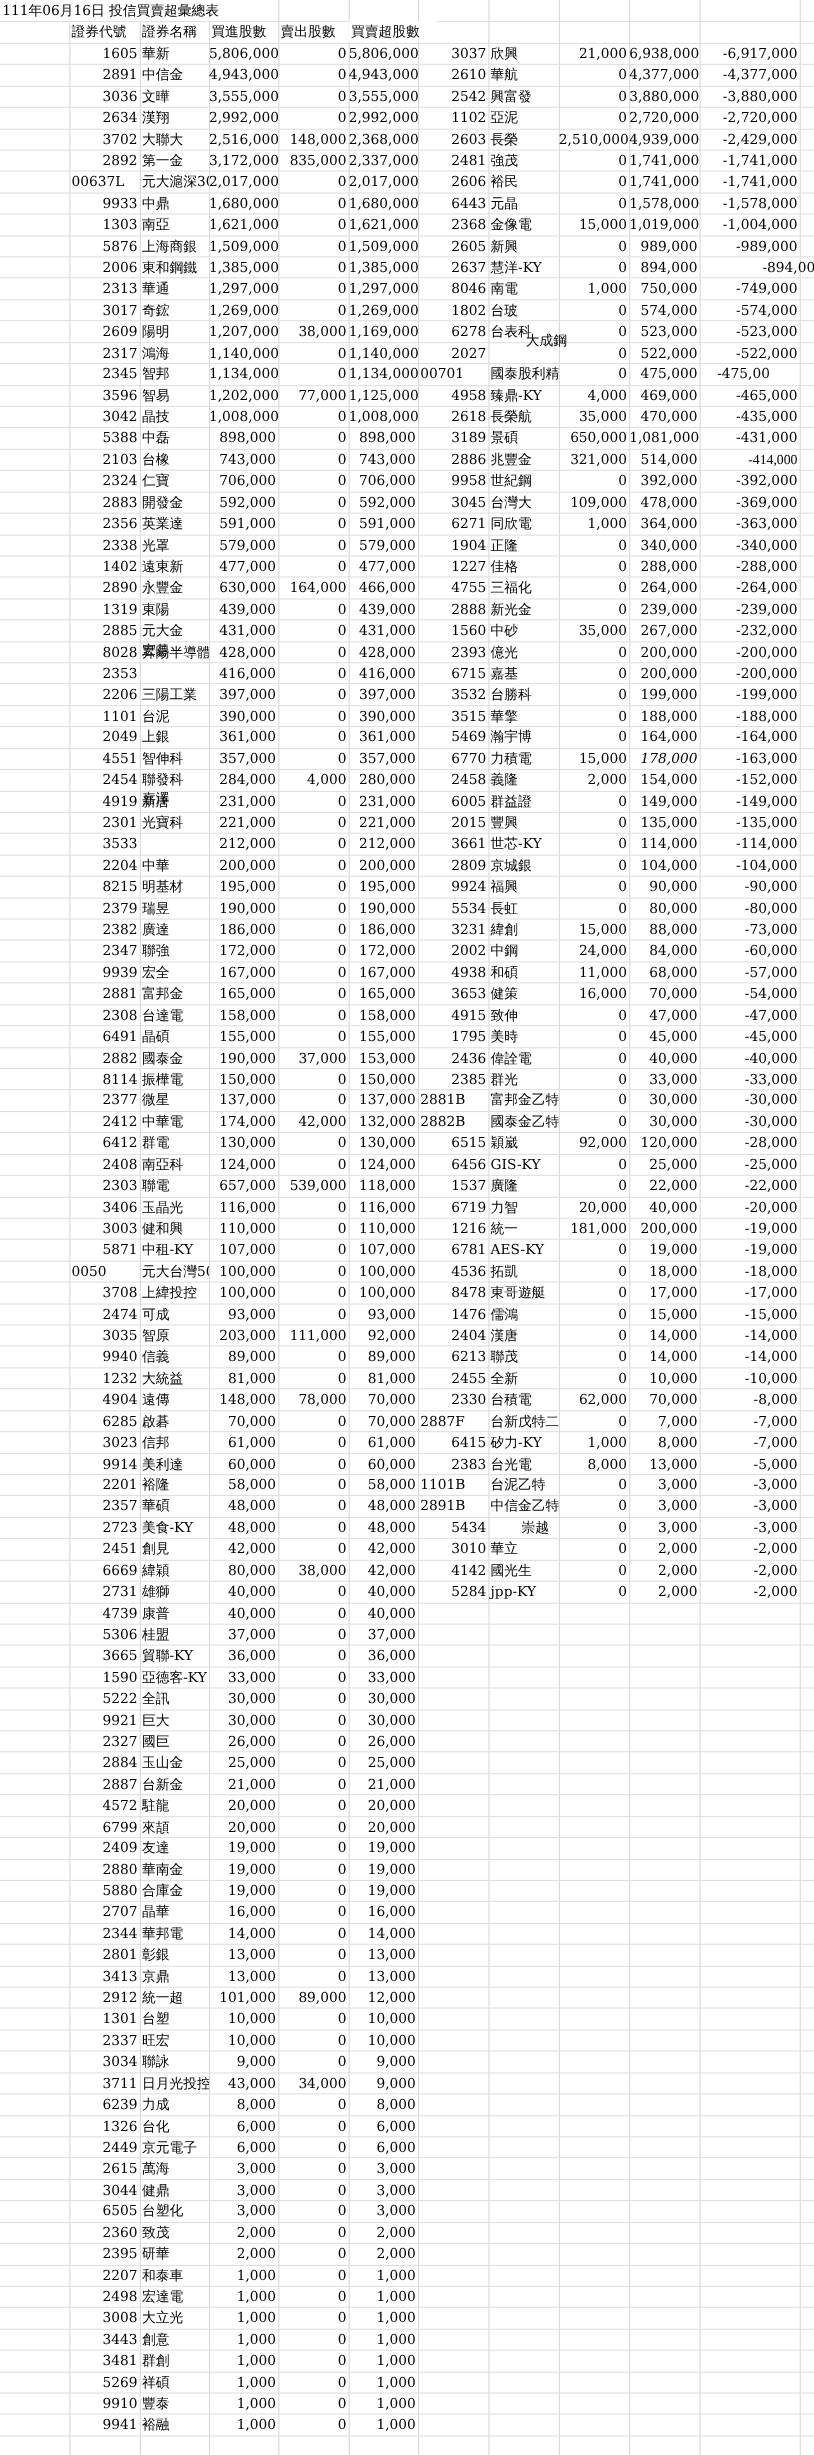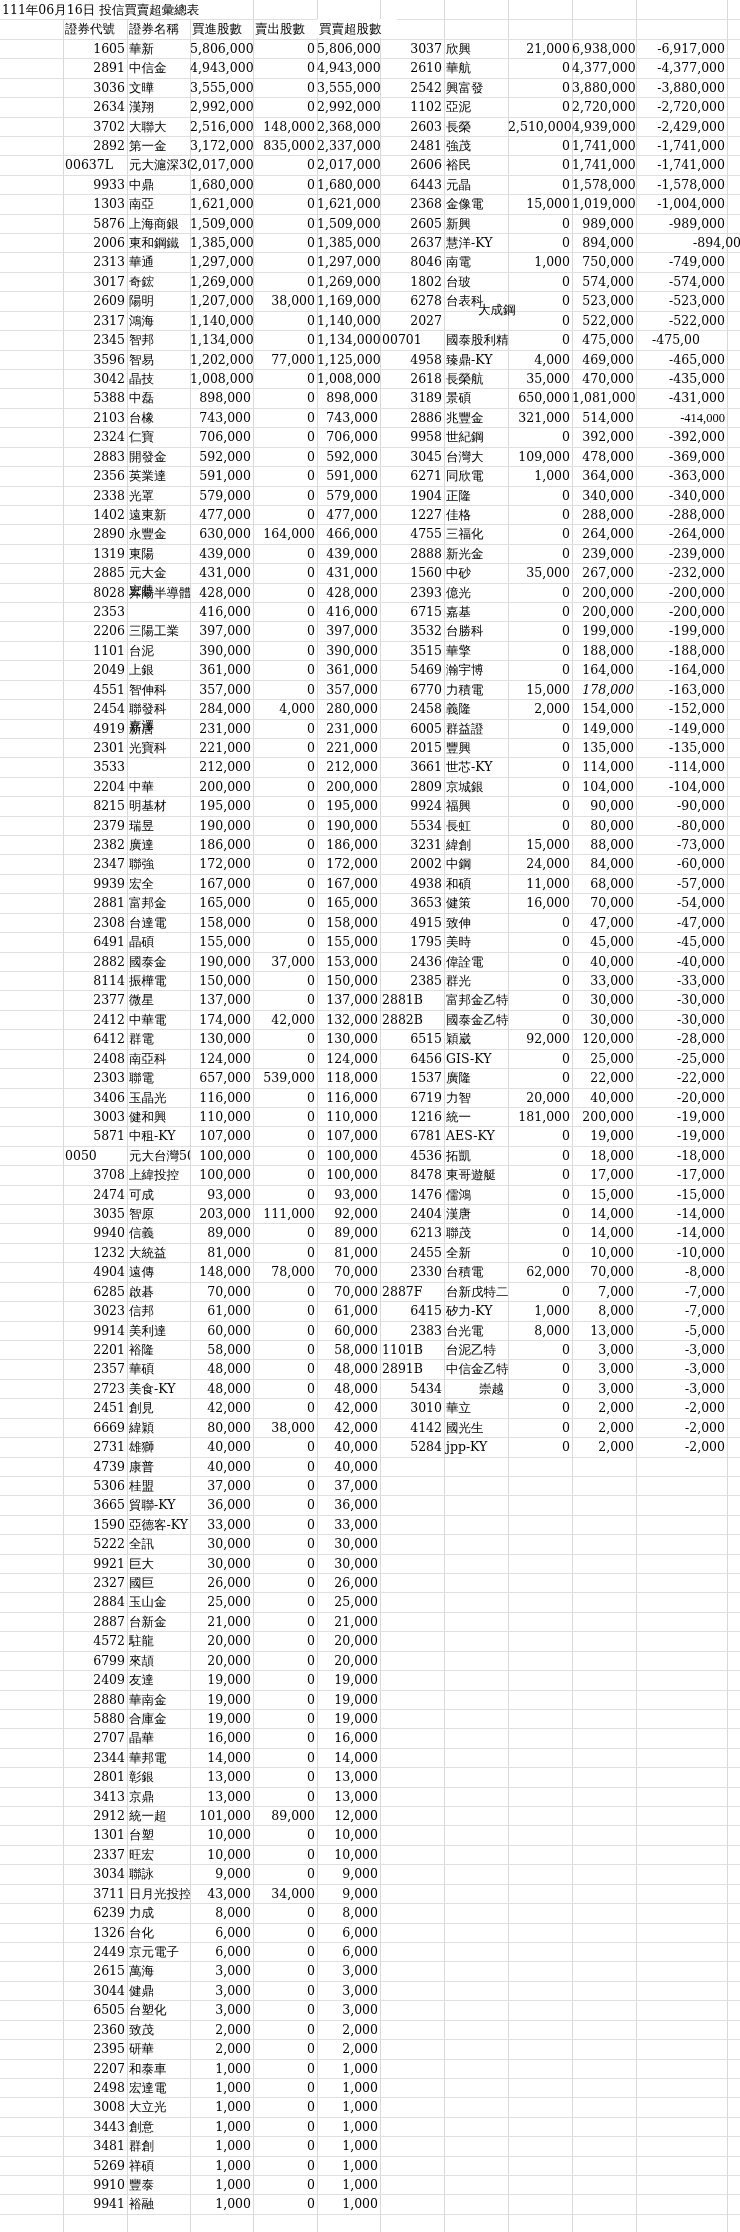--- a/index.html
+++ b/index.html
@@ -1048,21 +1048,21 @@
     <div class="cell l" style="left: 444px; top: 1340px; width: 64px;">台泥乙特</div>
     <div class="cell r" style="left: 508px; top: 1340px; width: 64px;">0</div>
     <div class="cell r" style="left: 572px; top: 1340px; width: 64px;">3,000</div>
     <div class="cell r" style="left: 636px; top: 1340px; width: 91px;">-3,000</div>
     <div class="cell l" style="left: 380px; top: 1359px; width: 64px;">2891B</div>
     <div class="cell l" style="left: 444px; top: 1359px; width: 64px;">中信金乙特</div>
     <div class="cell r" style="left: 508px; top: 1359px; width: 64px;">0</div>
     <div class="cell r" style="left: 572px; top: 1359px; width: 64px;">3,000</div>
     <div class="cell r" style="left: 636px; top: 1359px; width: 91px;">-3,000</div>
     <div class="cell r" style="left: 380px; top: 1379px; width: 64px;">5434</div>
-    <div class="cell l" style="left: 440px; top: 1379px; width: 64px; text-align: right;">崇越</div>
+    <div class="cell l" style="left: 472px; top: 1379px; width: 64px;">崇越</div>
     <div class="cell r" style="left: 508px; top: 1379px; width: 64px;">0</div>
     <div class="cell r" style="left: 572px; top: 1379px; width: 64px;">3,000</div>
     <div class="cell r" style="left: 636px; top: 1379px; width: 91px;">-3,000</div>
     <div class="cell r" style="left: 380px; top: 1398px; width: 64px;">3010</div>
     <div class="cell l" style="left: 444px; top: 1398px; width: 64px;">華立</div>
     <div class="cell r" style="left: 508px; top: 1398px; width: 64px;">0</div>
     <div class="cell r" style="left: 572px; top: 1398px; width: 64px;">2,000</div>
     <div class="cell r" style="left: 636px; top: 1398px; width: 91px;">-2,000</div>
     <div class="cell r" style="left: 380px; top: 1418px; width: 64px;">4142</div>
     <div class="cell l" style="left: 444px; top: 1418px; width: 64px;">國光生</div>

